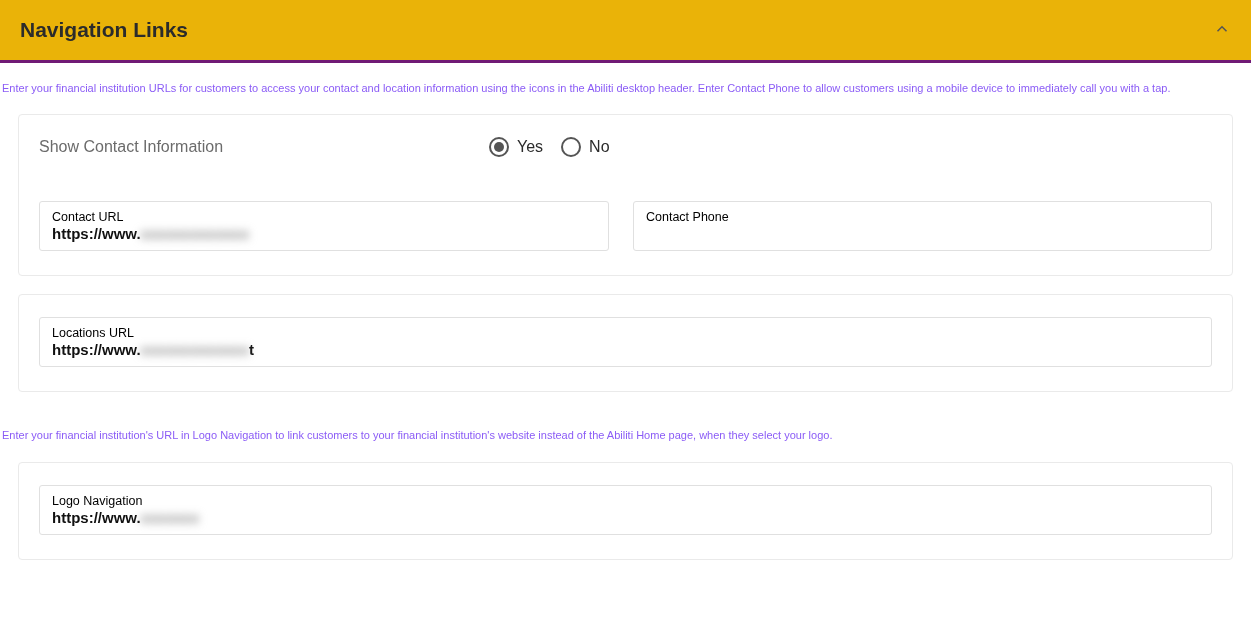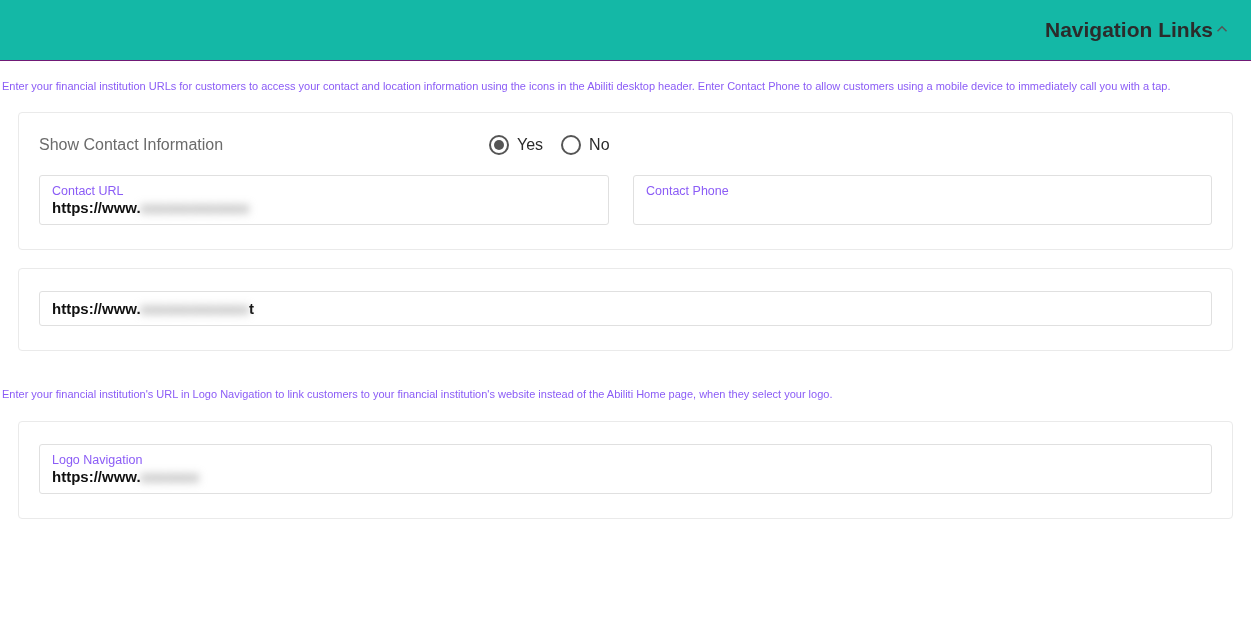--- a/index.html
+++ b/index.html
@@ -4,26 +4,26 @@
   <style>
     * { box-sizing: border-box; margin: 0; padding: 0; }
     body {
       font-family: 'Segoe UI', Arial, sans-serif;
       background: #ffffff;
       color: #333;
       font-size: 14px;
       width: 1251px;
     }
     .section-header {
-      background: #14b8a6;
+      background: #eab308;
       padding: 18px 20px;
       display: flex;
-      justify-content: flex-end;
+      justify-content: space-between;
       align-items: center;
-      border-bottom: 1px solid #701a75;
+      border-bottom: 3px solid #701a75;
     }
     .section-title {
       font-size: 21px;
       font-weight: 600;
       color: #2b2b2b;
     }
     .chevron {
       color: #555;
     }
     .description {
@@ -35,21 +35,21 @@
     .card {
       border: 1px solid #eaeaea;
       border-radius: 4px;
       margin: 4px 18px 18px 18px;
       padding: 22px 20px 24px 20px;
       background: #fff;
     }
     .radio-row {
       display: flex;
       align-items: center;
-      margin-bottom: 20px;
+      margin-bottom: 44px;
     }
     .radio-label {
       color: #6b6b6b;
       font-size: 16px;
       width: 450px;
     }
     .radio-group {
       display: flex;
       align-items: center;
       gap: 18px;
@@ -83,21 +83,21 @@
       gap: 24px;
     }
     .field {
       flex: 1;
       border: 1px solid #e0e0e0;
       border-radius: 3px;
       padding: 8px 12px 8px 12px;
       position: relative;
     }
     .field-label {
-      color: #8b5cf6;
+      color: #000000;
       font-size: 12.5px;
       display: block;
       margin-bottom: 1px;
     }
     .field-value {
       color: #111;
       font-size: 15px;
       font-weight: 600;
       border: none;
       outline: none;
@@ -150,20 +150,21 @@
       </div>
     </div>
     <div class="field">
       <span class="field-label">Contact Phone</span>
     </div>
   </div>
 </div>
 
 <div class="card">
   <div class="field">
+    <span class="field-label">Locations URL</span>
     <div class="field-value">
       <span>https://www.</span><span class="blur-overlay">xxxxxxxxxxxxx</span><span>t</span>
     </div>
   </div>
 </div>
 
 <div class="description">Enter your financial institution's URL in Logo Navigation to link customers to your financial institution's website instead of the Abiliti Home page, when they select your logo.</div>
 
 <div class="card">
   <div class="field">

